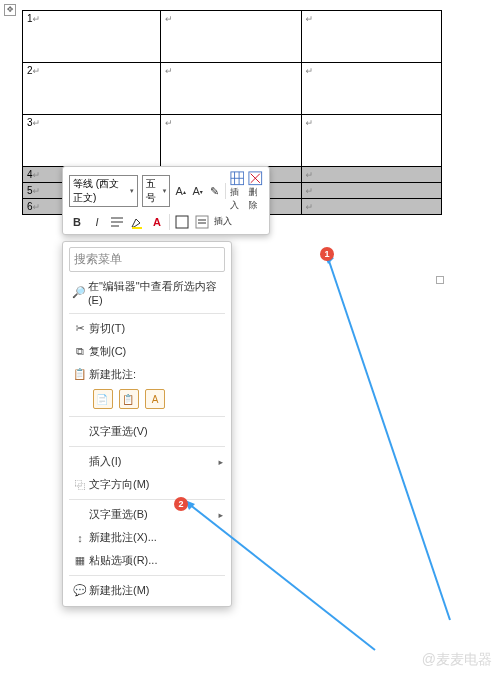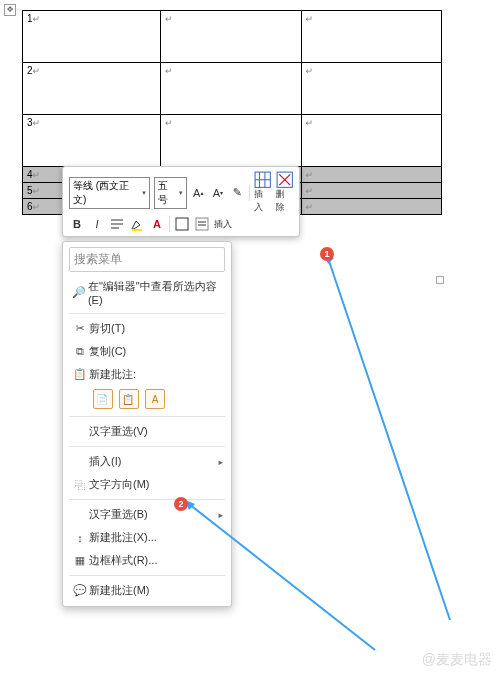--- a/index.html
+++ b/index.html
@@ -5,21 +5,21 @@
 *{box-sizing:border-box;margin:0;padding:0}
 body{width:500px;height:675px;background:#fff;font-family:"Microsoft YaHei",sans-serif;font-size:11px;position:relative;overflow:hidden}
 .page{position:relative;padding:8px 8px 0 8px}
 .anchor{position:absolute;width:12px;height:12px;border:1px solid #999;background:#fff;font-size:8px;line-height:10px;text-align:center;color:#666}
 .anchor.tl{top:4px;left:4px}
 table{border-collapse:collapse;width:420px;margin-left:14px;margin-top:2px}
 td{border:1px solid #000;height:52px;vertical-align:top;padding:2px 4px;font-size:10px;position:relative}
 td .mk{color:#888;font-size:9px}
 td.num{width:138px}
 tr.sel td{background:#bfbfbf;height:14px}
-.mini{position:absolute;top:166px;left:62px;width:238px;background:#fff;border:1px solid #c8c8c8;border-radius:3px;box-shadow:0 2px 6px rgba(0,0,0,.25);padding:4px 6px;z-index:5}
+.mini{position:absolute;top:166px;left:62px;width:208px;background:#fff;border:1px solid #c8c8c8;border-radius:3px;box-shadow:0 2px 6px rgba(0,0,0,.25);padding:4px 6px;z-index:5}
 .mini-row{display:flex;align-items:center;gap:4px;margin-bottom:2px}
 .mini-row:last-child{margin-bottom:0}
 .sel-box{border:1px solid #888;background:#fff;padding:1px 3px;font-size:10px;display:flex;align-items:center;gap:2px}
 .sel-box .dd{font-size:7px;color:#555}
 .ic{width:16px;height:16px;display:flex;align-items:center;justify-content:center;font-size:11px;color:#333}
 .ic svg{width:14px;height:14px}
 .sep{width:1px;height:16px;background:#ddd}
 .grp{display:flex;flex-direction:column;align-items:center;font-size:9px;color:#444}
 .grp .lab{font-size:9px}
 .menu{position:absolute;top:241px;left:62px;width:170px;background:#fff;border:1px solid #c8c8c8;border-radius:3px;box-shadow:0 3px 10px rgba(0,0,0,.25);z-index:6;padding-bottom:4px}
@@ -193,21 +193,21 @@
       <span class="mic"></span>
       <span>汉字重选(B)</span>
       <span class="arr">▸</span>
     </div>
   <div class="mi">
       <span class="mic">↕</span>
       <span>新建批注(X)...</span>
     </div>
   <div class="mi">
       <span class="mic">▦</span>
-      <span>边框样式(R)...</span>
+      <span>粘贴选项(R)...</span>
     </div>
   <div class="mdiv"></div>
   <div class="mi">
       <span class="mic">💬</span>
       <span>新建批注(M)</span>
     </div>
 </div>
 
 <div class="badge b1">1</div>
 <div class="badge b2">2</div>

